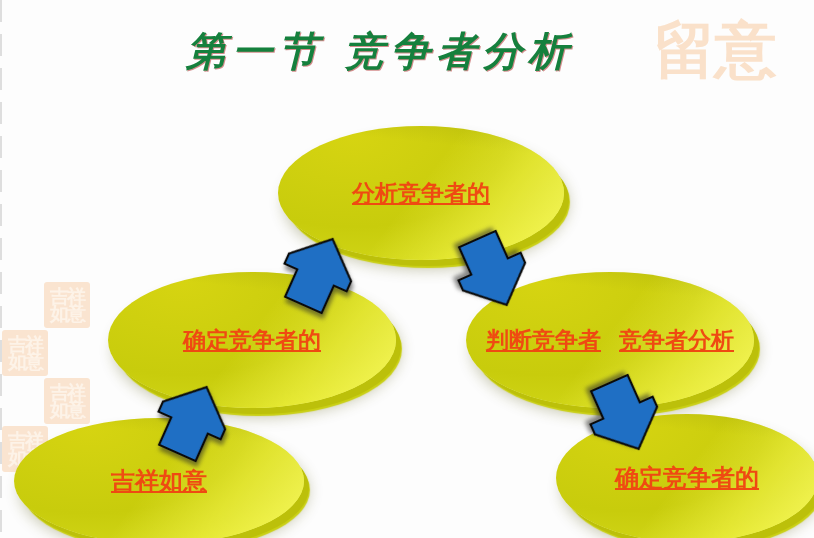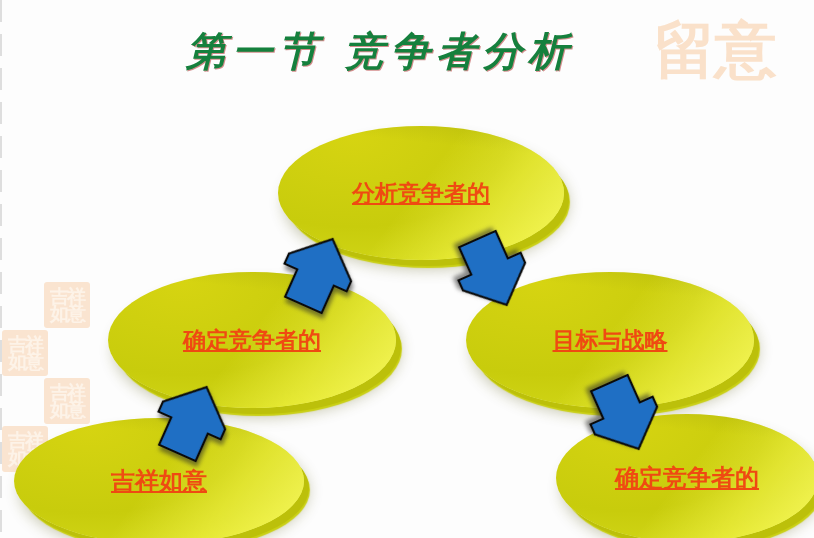--- a/index.html
+++ b/index.html
@@ -201,21 +201,22 @@
   <div id="node-goals" class="node">
     <div class="disc"></div>
     <div class="label">
       <span>确定竞争者的</span>
     </div>
   </div>
 
   <div id="node-reaction" class="node">
     <div class="disc"></div>
     <div class="label">
-      <span>目标与战略</span>
+      <span>判断竞争者</span>
+      <span>竞争者分析</span>
     </div>
   </div>
 
   <div id="node-identify" class="node">
     <div class="disc"></div>
     <div class="label">
       <span>吉祥如意</span>
     </div>
   </div>
 

